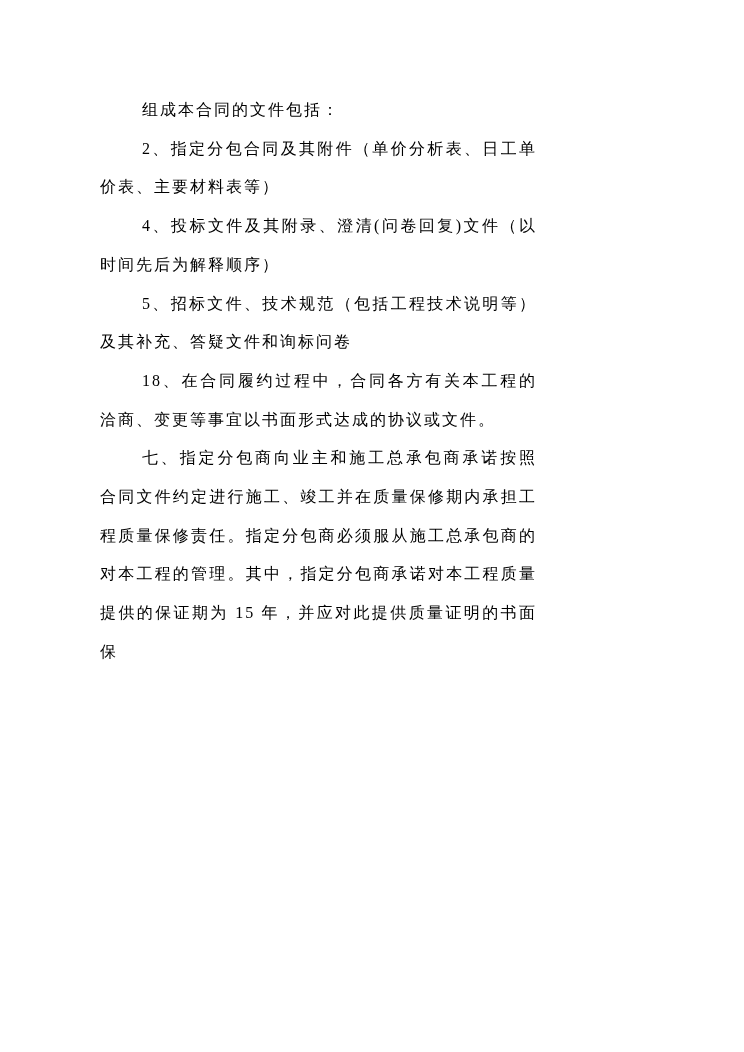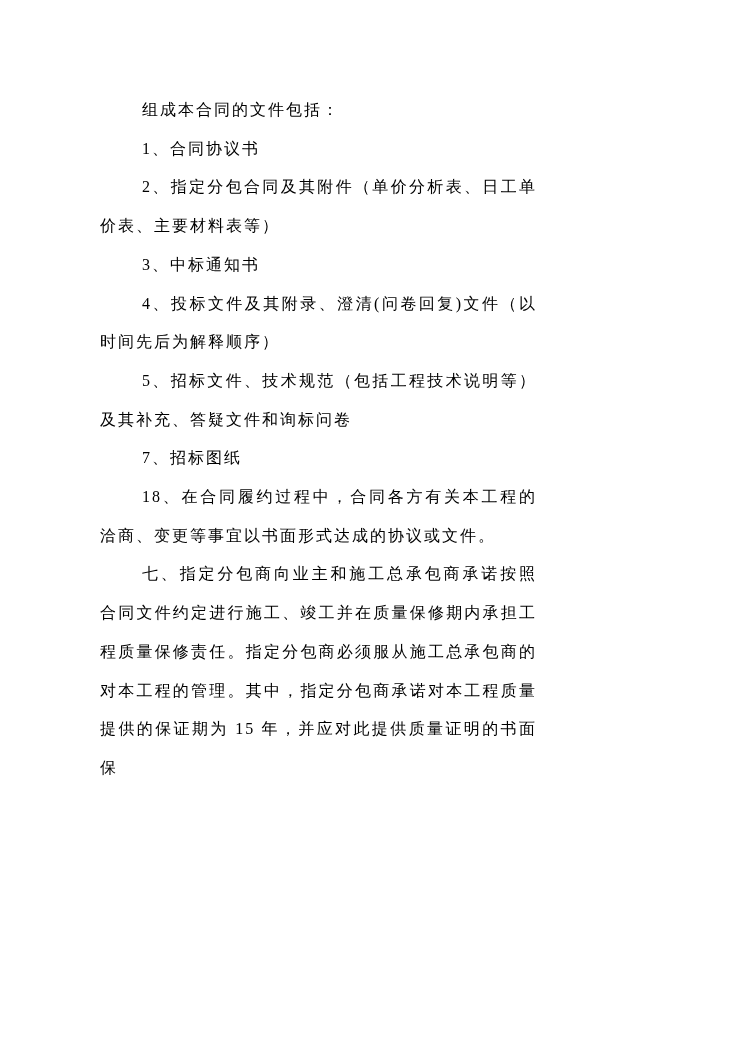--- a/index.html
+++ b/index.html
@@ -32,22 +32,19 @@
     text-indent: 42px;
     word-break: break-all;
   }
 </style>
 </head>
 <body>
 
 <div class="page">
   <div class="doc-body">
     <p>组成本合同的文件包括：</p>
-    <p>1、合同协议书</p>
     <p>2、指定分包合同及其附件（单价分析表、日工单价表、主要材料表等）</p>
-    <p>3、中标通知书</p>
     <p>4、投标文件及其附录、澄清(问卷回复)文件（以时间先后为解释顺序）</p>
     <p>5、招标文件、技术规范（包括工程技术说明等）及其补充、答疑文件和询标问卷</p>
-    <p>7、招标图纸</p>
     <p>18、在合同履约过程中，合同各方有关本工程的洽商、变更等事宜以书面形式达成的协议或文件。</p>
     <p>七、指定分包商向业主和施工总承包商承诺按照合同文件约定进行施工、竣工并在质量保修期内承担工程质量保修责任。指定分包商必须服从施工总承包商的对本工程的管理。其中，指定分包商承诺对本工程质量提供的保证期为 15 年，并应对此提供质量证明的书面保</p>
   </div>
 </div>
 
 </body></html>

